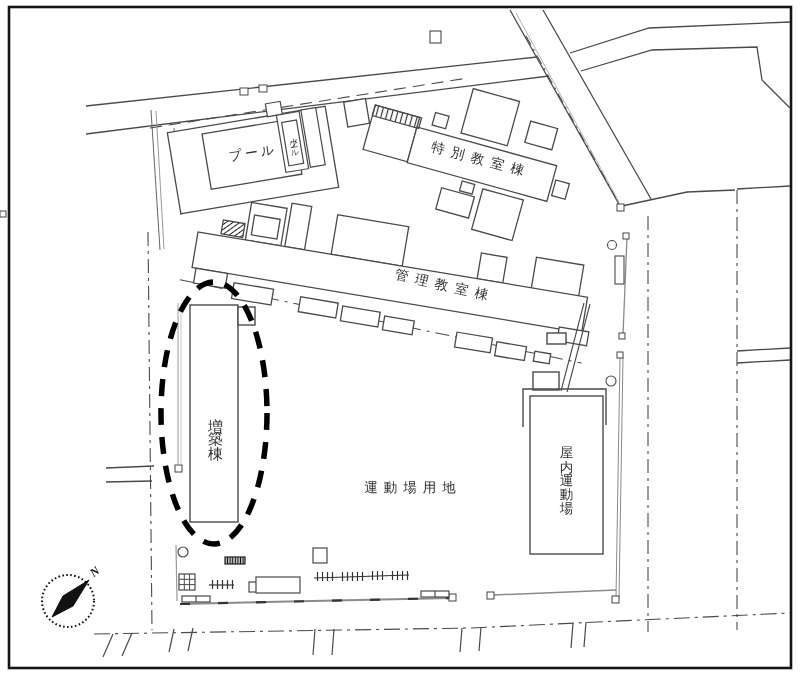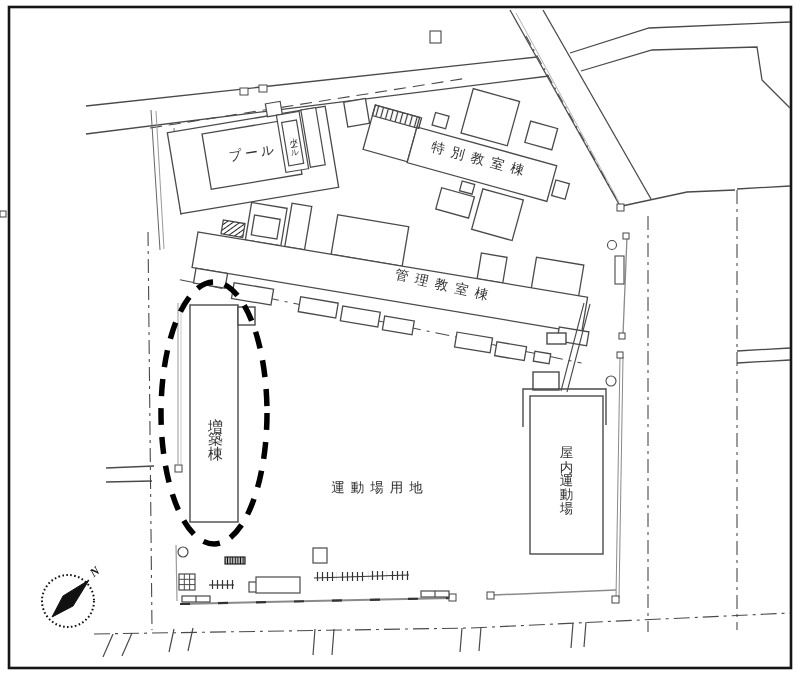--- a/index.html
+++ b/index.html
@@ -213,19 +213,19 @@
 <div class="lbl lbl-pool" style="left:253px;top:153px;">プール</div>
 
 <div class="lbl lbl-smallpool" style="left:292px;top:143px;">小プール</div>
 
 <div class="lbl lbl-special" style="left:481px;top:160px;">特別教室棟</div>
 
 <div class="lbl lbl-admin" style="left:445px;top:286px;">管理教室棟</div>
 
 <div class="lbl lbl-ext" style="left:215px;top:427px;">増築棟</div>
 
-<div class="lbl lbl-sports" style="left:380px;top:488px;">運動場用地</div>
+<div class="lbl lbl-sports" style="left:413px;top:488px;">運動場用地</div>
 
 <div class="lbl lbl-gym" style="left:566px;top:470px;">屋内運動場</div>
 
 <div class="lbl lbl-north" style="left:95px;top:572px;">N</div>
 
 </div>
 
 </body></html>

